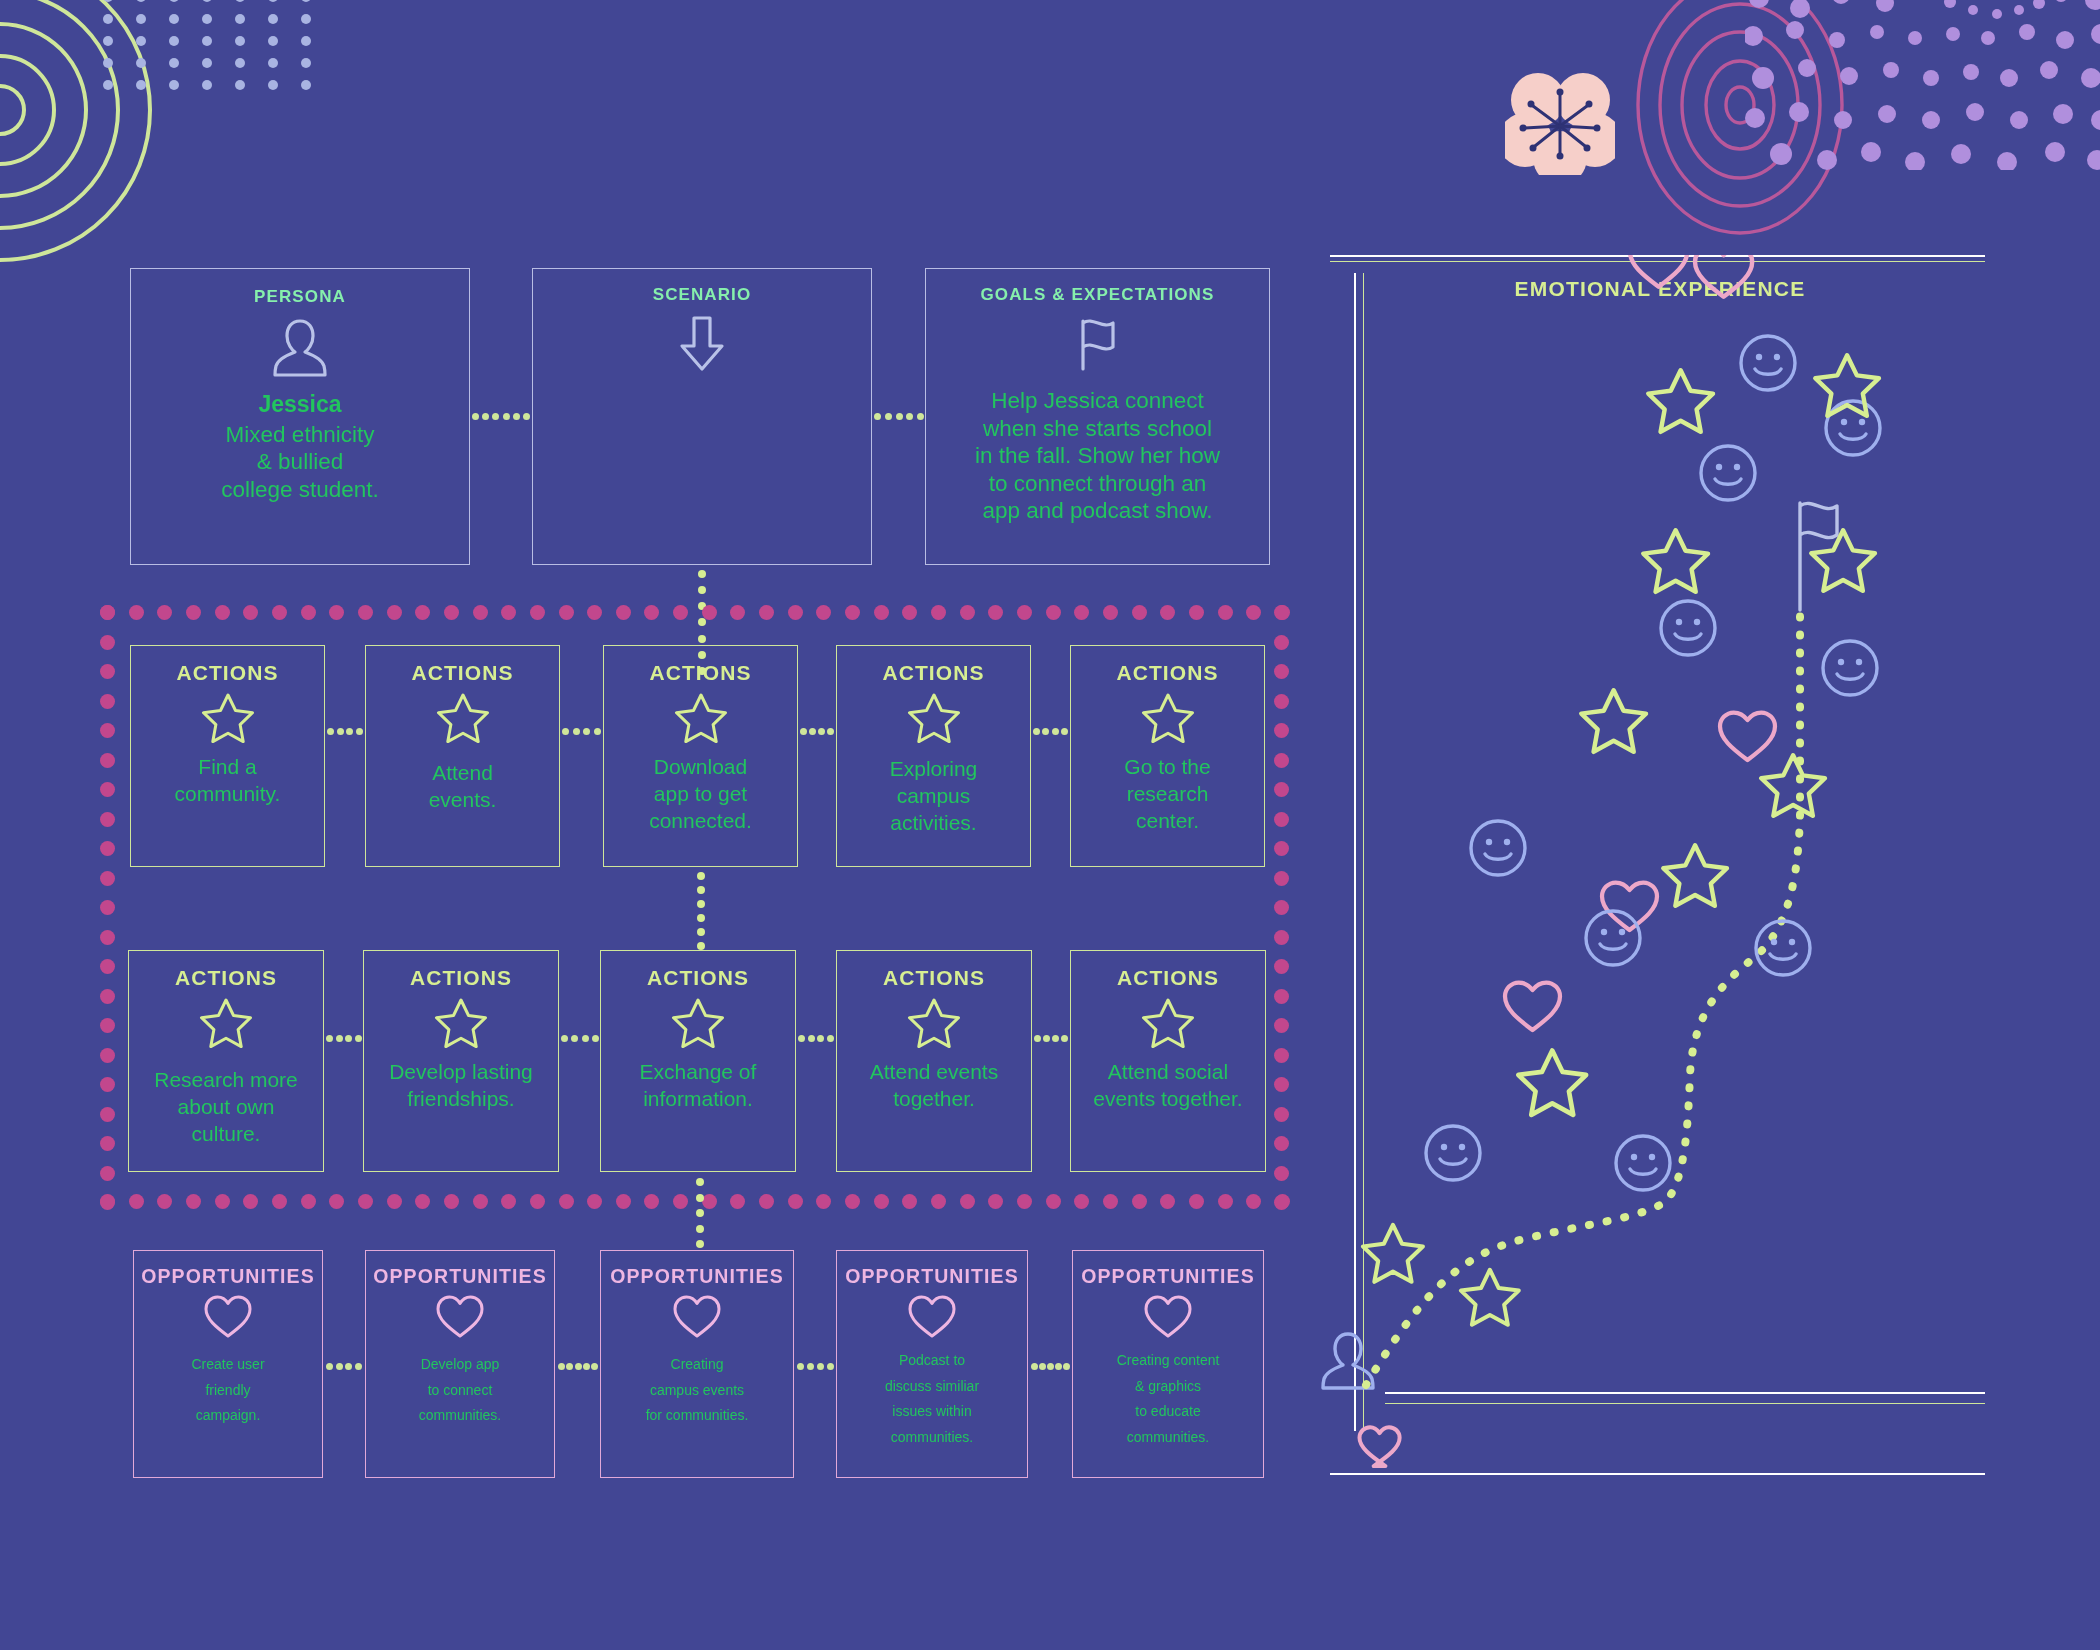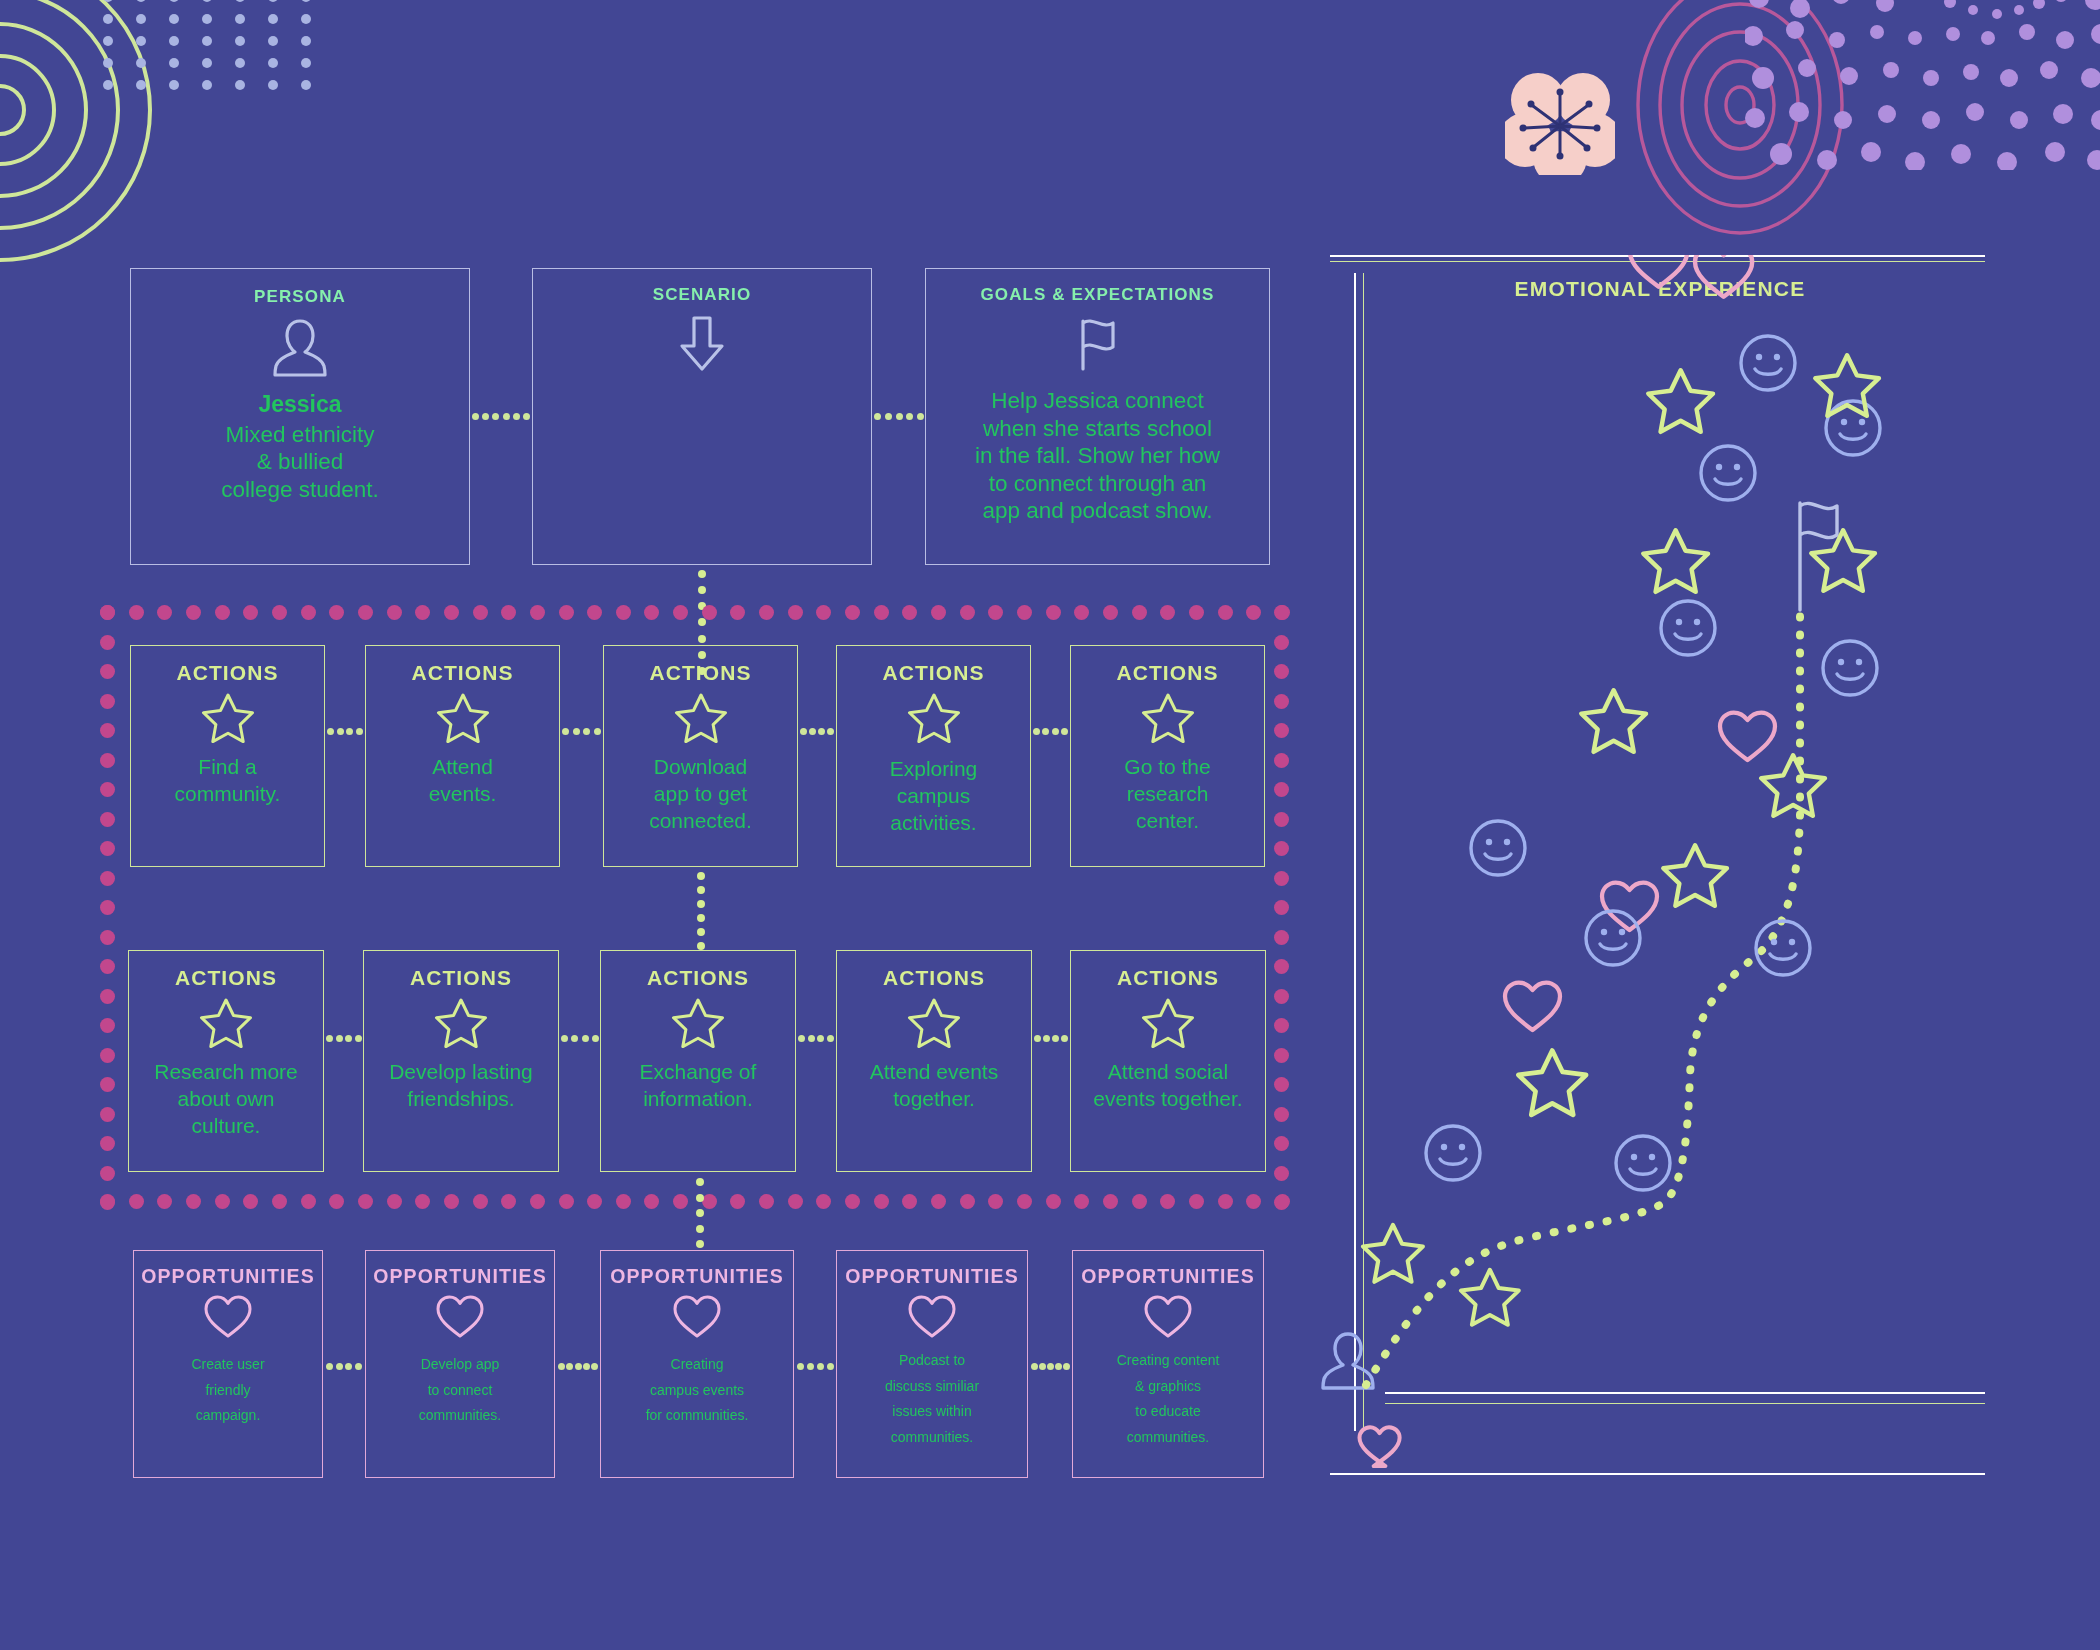--- a/index.html
+++ b/index.html
@@ -439,21 +439,21 @@
     <div class="body" style="white-space:pre-line; margin-top:10px;">Find a
 community.</div>
   </div>
   <div class="card act-card" style="left:365px; top:645px; width:195px; height:222px; padding-top:15px;">
     <div class="ttl">ACTIONS</div>
     <div class="ico" style="margin-top:6px;">
       <svg width="54" height="52" viewBox="0 0 54 52">
           <path d="M27 4l7.5 15.5 17 2.2 -12.4 11.9 3.1 17 -15.2-8.3 -15.2 8.3 3.1-17 -12.4-11.9 17-2.2z" fill="none" stroke="#d7ee92" stroke-width="3" stroke-linejoin="round"></path>
         </svg>
     </div>
-    <div class="body" style="white-space:pre-line; margin-top:10px;">Attend
+    <div class="body" style="white-space:pre-line; margin-top:16px;">Attend
 events.</div>
   </div>
   <div class="card act-card" style="left:603px; top:645px; width:195px; height:222px; padding-top:15px;">
     <div class="ttl">ACTIONS</div>
     <div class="ico" style="margin-top:6px;">
       <svg width="54" height="52" viewBox="0 0 54 52">
           <path d="M27 4l7.5 15.5 17 2.2 -12.4 11.9 3.1 17 -15.2-8.3 -15.2 8.3 3.1-17 -12.4-11.9 17-2.2z" fill="none" stroke="#d7ee92" stroke-width="3" stroke-linejoin="round"></path>
         </svg>
     </div>
     <div class="body" style="white-space:pre-line; margin-top:10px;">Download
@@ -517,21 +517,21 @@
       <i></i>
   </div>
 
   <div class="card act-card" style="left:128px; top:950px; width:196px; height:222px; padding-top:15px;">
     <div class="ttl">ACTIONS</div>
     <div class="ico" style="margin-top:6px;">
       <svg width="54" height="52" viewBox="0 0 54 52">
           <path d="M27 4l7.5 15.5 17 2.2 -12.4 11.9 3.1 17 -15.2-8.3 -15.2 8.3 3.1-17 -12.4-11.9 17-2.2z" fill="none" stroke="#d7ee92" stroke-width="3" stroke-linejoin="round"></path>
         </svg>
     </div>
-    <div class="body" style="white-space:pre-line; margin-top:10px;">Research more
+    <div class="body" style="white-space:pre-line; margin-top:18px;">Research more
 about own
 culture.</div>
   </div>
   <div class="card act-card" style="left:363px; top:950px; width:196px; height:222px; padding-top:15px;">
     <div class="ttl">ACTIONS</div>
     <div class="ico" style="margin-top:6px;">
       <svg width="54" height="52" viewBox="0 0 54 52">
           <path d="M27 4l7.5 15.5 17 2.2 -12.4 11.9 3.1 17 -15.2-8.3 -15.2 8.3 3.1-17 -12.4-11.9 17-2.2z" fill="none" stroke="#d7ee92" stroke-width="3" stroke-linejoin="round"></path>
         </svg>
     </div>

